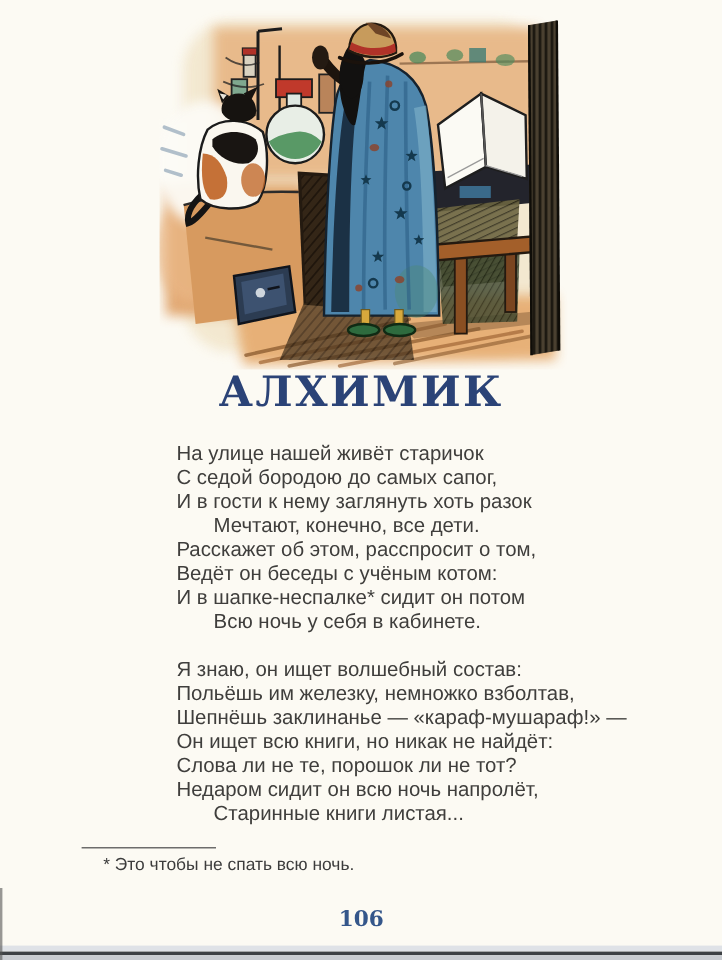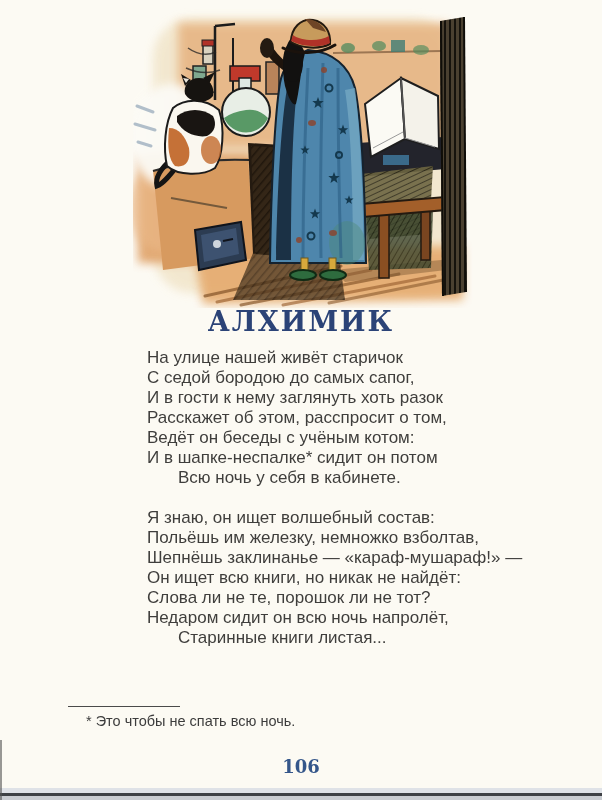--- a/index.html
+++ b/index.html
@@ -10,29 +10,29 @@
     overflow:hidden;
     font-family:"Liberation Sans",sans-serif;
   }
   .illustration{
     position:absolute;left:133px;top:8px;width:340px;height:300px;
   }
   .title{
     position:absolute;top:306px;left:0;width:602px;
     text-align:center;
     font-family:"DejaVu Serif",serif;
-    font-weight:bold;font-size:27px;letter-spacing:2px;
+    font-weight:bold;font-size:35px;letter-spacing:2px;
     color:#2b4377;
   }
   .poem{
     position:absolute;left:147px;top:348px;
     font-size:17px;line-height:20px;
     color:#3f3e3c;
   }
-  .stanza{margin-bottom:20px;}
+  .stanza{margin-bottom:20px;margin-top:20px;}
   .line{white-space:nowrap;}
   .line.indent{padding-left:31px;}
   .footnote{
     position:absolute;left:68px;top:706px;
     color:#3c3c3c;
   }
   .footnote-rule{
     width:112px;height:0;border-top:1.5px solid #4a4a4a;
   }
   .footnote-text{
@@ -221,20 +221,21 @@
     </g>
   </svg>
 
   <div class="title">АЛХИМИК</div>
 
   <div class="poem">
       <div class="stanza">
         <div class="line">На улице нашей живёт старичок</div>
         <div class="line">С седой бородою до самых сапог,</div>
         <div class="line">И в гости к нему заглянуть хоть разок</div>
+        <div class="line indent">Мечтают, конечно, все дети.</div>
         <div class="line">Расскажет об этом, расспросит о том,</div>
         <div class="line">Ведёт он беседы с учёным котом:</div>
         <div class="line">И в шапке-неспалке* сидит он потом</div>
         <div class="line indent">Всю ночь у себя в кабинете.</div>
       </div>
       <div class="stanza">
         <div class="line">Я знаю, он ищет волшебный состав:</div>
         <div class="line">Польёшь им железку, немножко взболтав,</div>
         <div class="line">Шепнёшь заклинанье — «караф-мушараф!» —</div>
         <div class="line">Он ищет всю книги, но никак не найдёт:</div>

